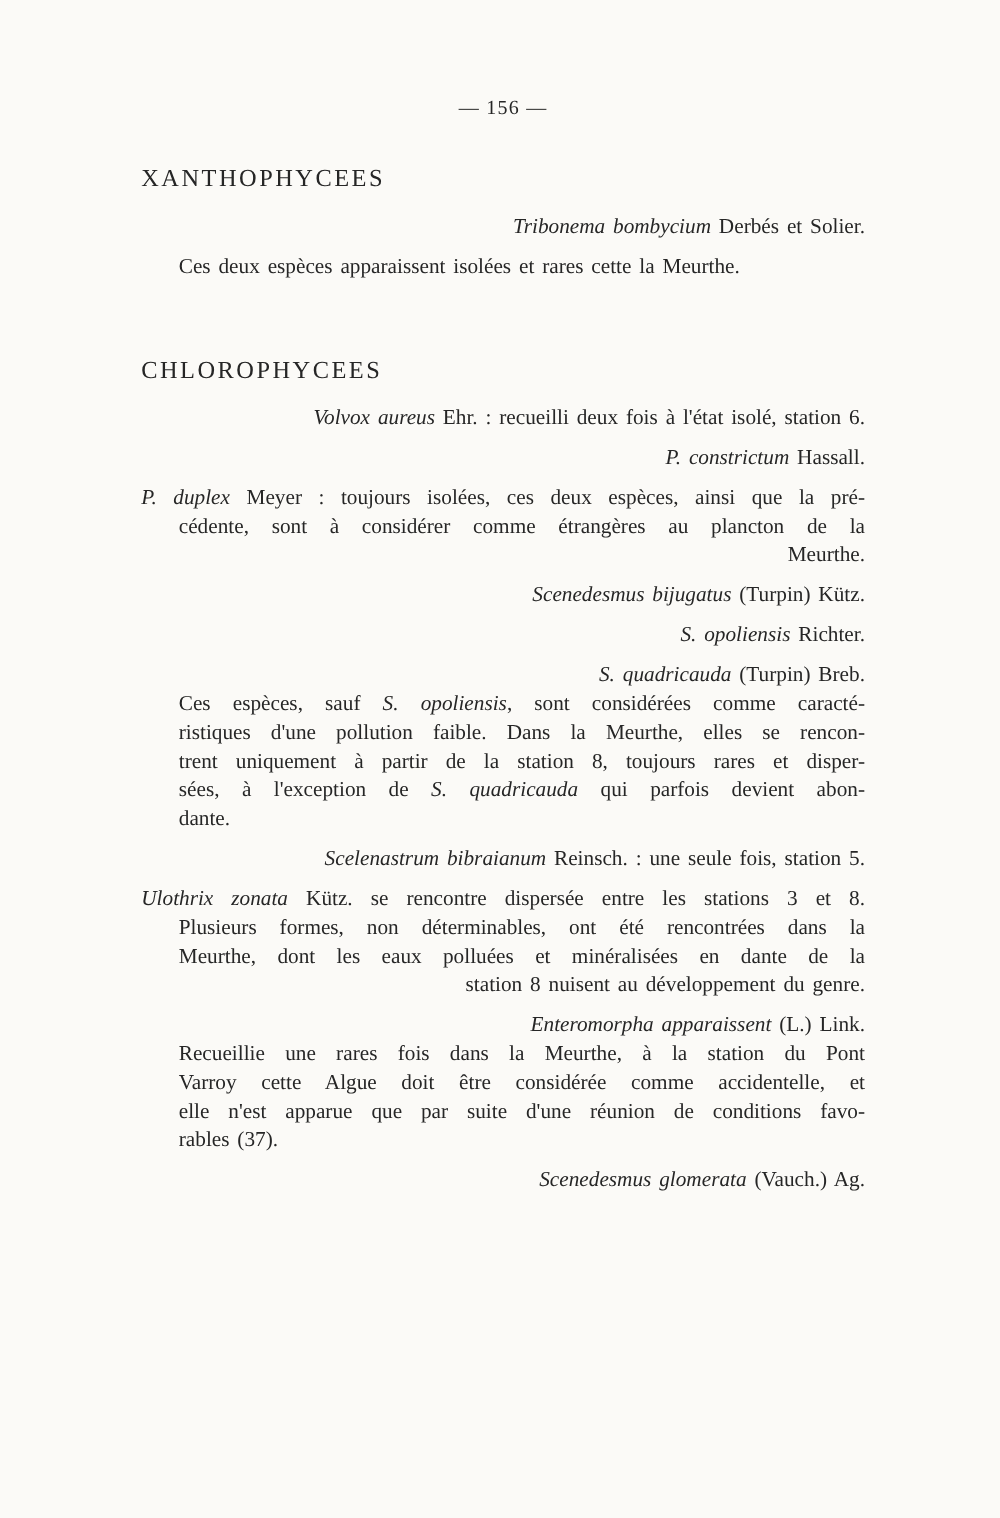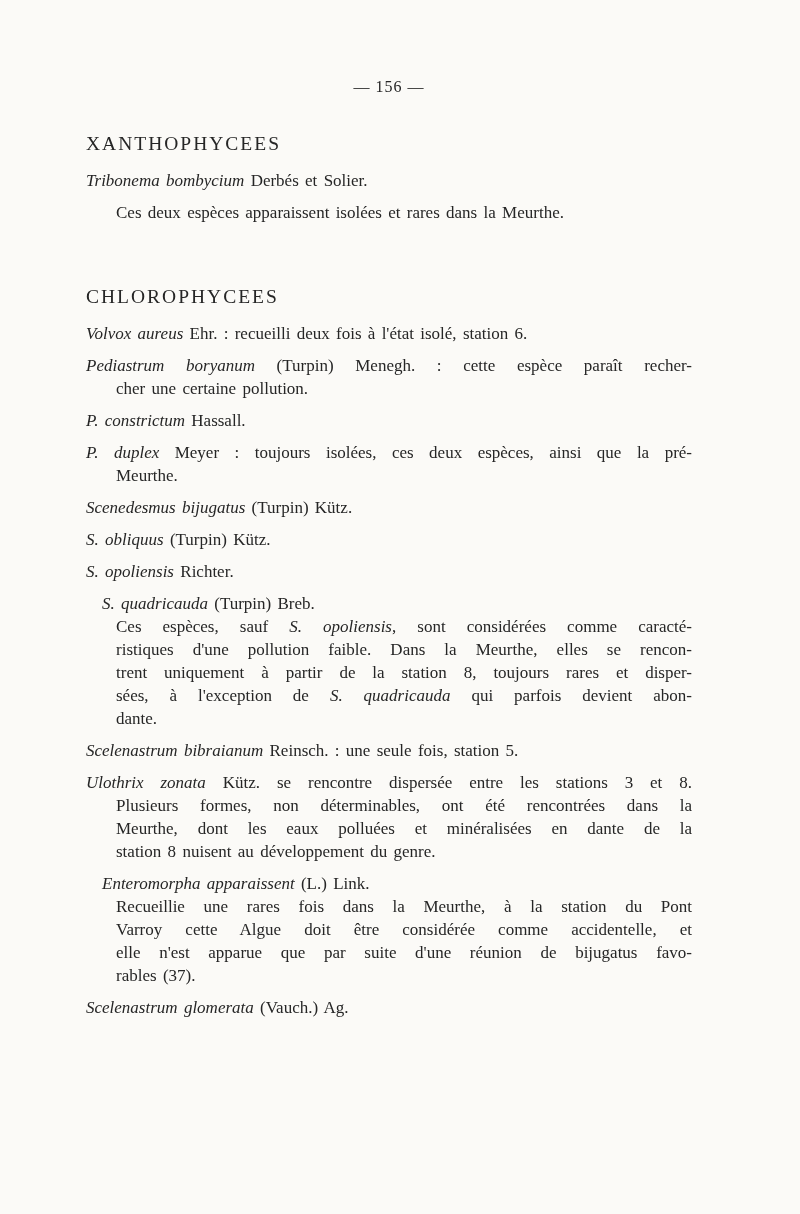--- a/index.html
+++ b/index.html
@@ -11,21 +11,21 @@
   body {
     background: var(--paper);
     font-family: "Liberation Serif", "DejaVu Serif", serif;
     color: var(--ink);
   }
   .page {
     position: relative;
     width: 800px;
     height: 1214px;
     background: var(--paper);
-    padding: 78px 108px 0 86px;
+    padding: 78px 108px 0 113px;
     overflow: hidden;
   }
   .page-number {
     text-align: center;
     font-size: 16px;
     line-height: 18px;
     letter-spacing: 1px;
   }
   .section:first-of-type { margin-top: 37px; }
   .section + .section { margin-top: 62px; }
@@ -36,65 +36,59 @@
     margin-bottom: 14px;
   }
   .entry {
     font-size: 17px;
     line-height: 23px;
     margin-bottom: 9px;
     word-spacing: 0.12em;
   }
   .entry.tight { margin-bottom: 0; margin-left: 16px; }
   .entry .line { min-height: 23px; }
-  .entry.hang .line { margin-left: 30px; }
+  .entry.hang .line { margin-left: 30px; text-align: right; }
   .entry.hang .line:first-child { margin-left: 0; }
   .entry.block .line { margin-left: 30px; }
   .line.fill {
     text-align: justify;
     text-align-last: justify;
   }
   em.species { font-style: italic; }
 </style>
 </head>
 <body>
 
 <div class="page">
   <div class="page-number">— 156 —</div>
   <div>
       <div class="section">
         <div class="section-heading">XANTHOPHYCEES</div>
         <div class="entry hang">
           <div class="line"><em class="species">Tribonema bombycium</em> Derbés et Solier.</div>
         </div>
         <div class="entry block">
-          <div class="line">Ces deux espèces apparaissent isolées et rares dans la Meurthe.</div>
+          <div class="line">Ces deux espèces apparaissent isolées et rares cette la Meurthe.</div>
         </div>
       </div>
       <div class="section">
         <div class="section-heading">CHLOROPHYCEES</div>
         <div class="entry hang">
           <div class="line"><em class="species">Volvox aureus</em> Ehr. : recueilli deux fois à l'état isolé, station 6.</div>
         </div>
         <div class="entry hang">
-          <div class="line fill"><em class="species">Pediastrum boryanum</em> (Turpin) Menegh. : cette espèce paraît recher-</div>
-          <div class="line">cher une certaine pollution.</div>
-        </div>
-        <div class="entry hang">
           <div class="line"><em class="species">P. constrictum</em> Hassall.</div>
         </div>
         <div class="entry hang">
           <div class="line fill"><em class="species">P. duplex</em> Meyer : toujours isolées, ces deux espèces, ainsi que la pré-</div>
+          <div class="line fill">cédente, sont à considérer comme étrangères au plancton de la</div>
           <div class="line">Meurthe.</div>
         </div>
         <div class="entry hang">
           <div class="line"><em class="species">Scenedesmus bijugatus</em> (Turpin) Kütz.</div>
-        </div>
-        <div class="entry hang">
-          <div class="line"><em class="species">S. obliquus</em> (Turpin) Kütz.</div>
         </div>
         <div class="entry hang">
           <div class="line"><em class="species">S. opoliensis</em> Richter.</div>
         </div>
         <div class="entry hang tight">
           <div class="line"><em class="species">S. quadricauda</em> (Turpin) Breb.</div>
         </div>
         <div class="entry block">
           <div class="line fill">Ces espèces, sauf <em class="species">S. opoliensis</em>, sont considérées comme caracté-</div>
           <div class="line fill">ristiques d'une pollution faible. Dans la Meurthe, elles se rencon-</div>
@@ -110,21 +104,21 @@
           <div class="line fill">Plusieurs formes, non déterminables, ont été rencontrées dans la</div>
           <div class="line fill">Meurthe, dont les eaux polluées et minéralisées en dante de la</div>
           <div class="line">station 8 nuisent au développement du genre.</div>
         </div>
         <div class="entry hang tight">
           <div class="line"><em class="species">Enteromorpha apparaissent</em> (L.) Link.</div>
         </div>
         <div class="entry block">
           <div class="line fill">Recueillie une rares fois dans la Meurthe, à la station du Pont</div>
           <div class="line fill">Varroy cette Algue doit être considérée comme accidentelle, et</div>
-          <div class="line fill">elle n'est apparue que par suite d'une réunion de bijugatus favo-</div>
+          <div class="line fill">elle n'est apparue que par suite d'une réunion de conditions favo-</div>
           <div class="line">rables (37).</div>
         </div>
         <div class="entry hang">
-          <div class="line"><em class="species">Scelenastrum glomerata</em> (Vauch.) Ag.</div>
+          <div class="line"><em class="species">Scenedesmus glomerata</em> (Vauch.) Ag.</div>
         </div>
       </div>
     </div>
 </div>
 
 </body></html>

